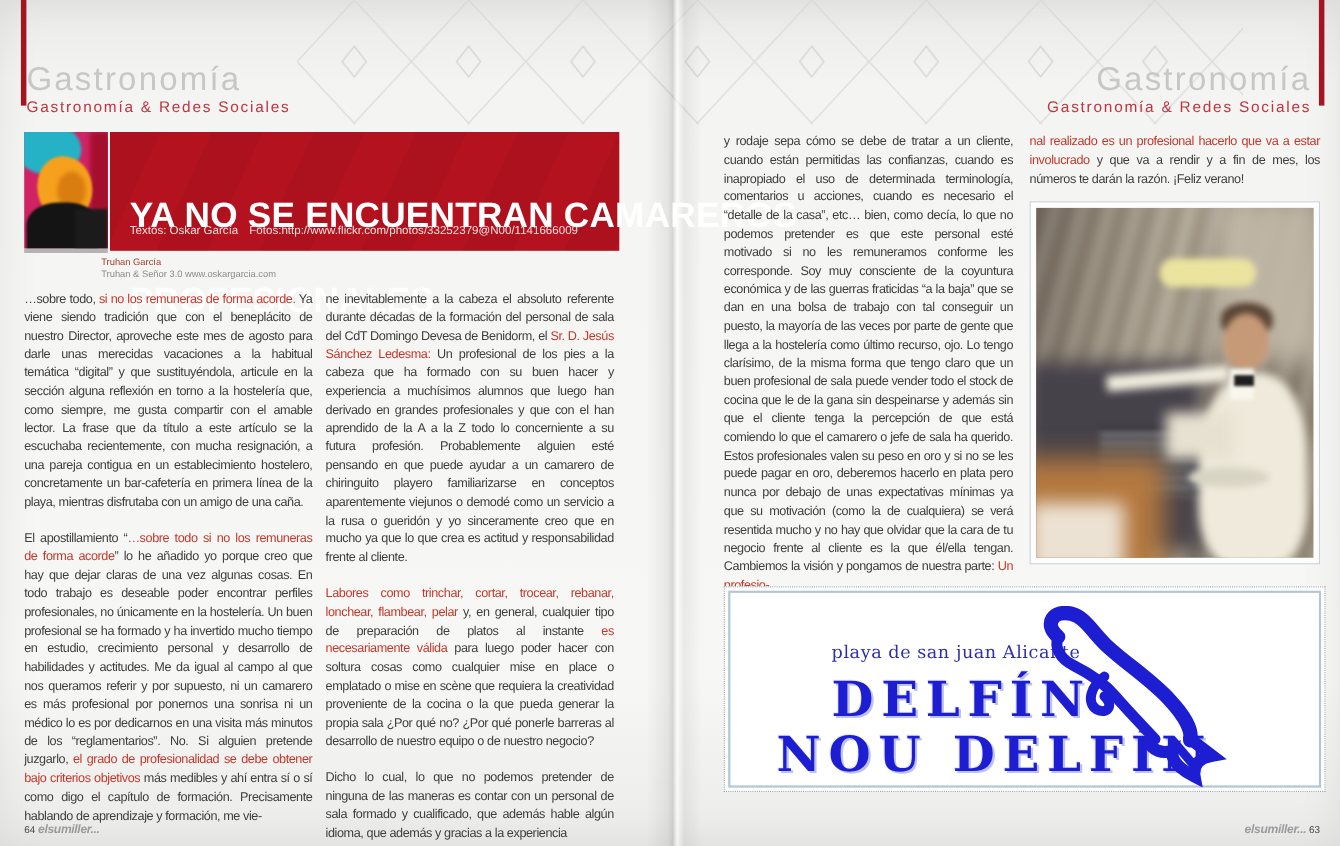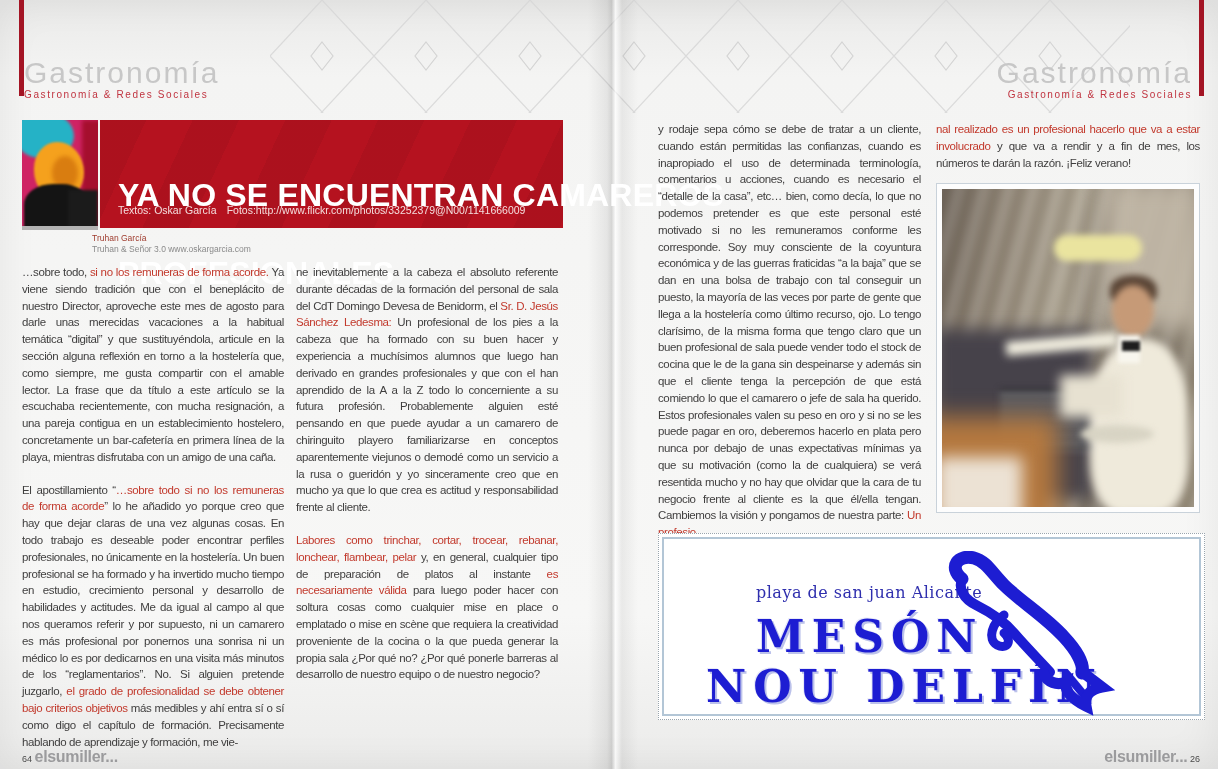--- a/index.html
+++ b/index.html
@@ -2,21 +2,21 @@
 <html><head>
 <meta charset="utf-8">
 <style>
   html,body{margin:0;padding:0;background:#e6e6e5;}
   .spread{position:relative;width:1218px;height:769px;overflow:hidden;
     background:linear-gradient(180deg,#eaeae9 0%,#f4f4f3 10%,#f7f7f6 80%,#ebebea 100%);
     font-family:"Liberation Sans",sans-serif;box-shadow:inset 0 0 40px rgba(0,0,0,.07);}
   
   .redbar{position:absolute;top:0;width:5px;height:96px;background:#a31424;}
   .sec-title{position:absolute;font-size:30px;font-weight:300;color:#c7c7c7;letter-spacing:2px;}
-  .sec-sub{position:absolute;font-size:10px;color:#c03440;letter-spacing:1.6px;}
+  .sec-sub{position:absolute;font-size:14px;color:#c03440;letter-spacing:1.6px;}
   
   .deco{position:absolute;left:270px;top:0;opacity:.85;}
   
   .fold{position:absolute;left:588px;top:0;width:50px;height:769px;
     background:linear-gradient(90deg,rgba(90,90,90,0) 0%,rgba(90,90,90,.10) 38%,rgba(70,70,70,.18) 47%,rgba(255,255,255,.65) 55%,rgba(110,110,110,.10) 68%,rgba(110,110,110,0) 100%);}
   
   .title-block{position:absolute;left:100px;top:120px;width:463px;height:108px;background:#b5121f;
     background-image:repeating-linear-gradient(115deg,rgba(0,0,0,.05) 0 42px,rgba(255,255,255,0) 42px 84px);}
   .title-line{color:#fff;font-weight:700;font-size:32px;line-height:33px;letter-spacing:.2px;white-space:nowrap;margin-top:45px;}
   .title-wrap{position:absolute;left:18px;top:14px;}
@@ -28,21 +28,21 @@
   .caption{position:absolute;left:92px;top:233px;font-size:8.5px;line-height:11px;}
   .caption .l1{color:#9e3a2c;}
   .caption .l2{color:#8a8a8a;}
   
   .col{position:absolute;width:262px;font-size:11.5px;line-height:16.8px;letter-spacing:-.38px;
     text-align:justify;color:#3f3e3e;}
   .col p{margin:0 0 16px 0;}
   .accent{color:#c2392c;}
   
   .footer{position:absolute;top:748px;font-size:9px;color:#4a4a4a;}
-  .brand{font-weight:700;color:#9b9b9d;font-size:16px;letter-spacing:-.3px;}
+  .brand{font-weight:700;color:#9b9b9d;font-size:11px;letter-spacing:-.3px;font-style:italic;}
   
   .photo-frame{position:absolute;left:936px;top:183px;width:252px;height:318px;background:#fdfdfd;
     border:1px solid #c9d2da;padding:5px;}
   .photo{position:relative;width:100%;height:100%;overflow:hidden;
     background:linear-gradient(100deg,#6e6459 0%,#968b7b 22%,#b3aa97 45%,#7e7569 70%,#9e9480 100%);}
   .photo div{position:absolute;}
   
   .ad{position:absolute;left:658px;top:533px;width:545px;height:185px;border:1px dotted #9aa5ad;background:#fff;}
   .ad-inner{position:absolute;left:3px;top:3px;right:3px;bottom:3px;border:2px solid #b3c6d6;background:#fff;}
   .ad-loc{position:absolute;left:92px;top:44px;font-family:"DejaVu Serif",serif;font-size:16px;color:#2f2fae;letter-spacing:.5px;}
@@ -102,20 +102,21 @@
     </div>
   </div>
 
   <div class="col" style="left:22px;top:264px;">
     <p><span>…sobre todo, </span><span class="accent">si no los remuneras de forma acorde.</span><span> Ya viene siendo tradición que con el beneplácito de nuestro Director, aproveche este mes de agosto para darle unas merecidas vacaciones a la habitual temática “digital” y que sustituyéndola, articule en la sección alguna reflexión en torno a la hostelería que, como siempre, me gusta compartir con el amable lector. La frase que da título a este artículo se la escuchaba recientemente, con mucha resignación, a una pareja contigua en un establecimiento hostelero, concretamente un bar-cafetería en primera línea de la playa, mientras disfrutaba con un amigo de una caña.</span></p>
     <p><span>El apostillamiento “</span><span class="accent">…sobre todo si no los remuneras de forma acorde</span><span>” lo he añadido yo porque creo que hay que dejar claras de una vez algunas cosas. En todo trabajo es deseable poder encontrar perfiles profesionales, no únicamente en la hostelería. Un buen profesional se ha formado y ha invertido mucho tiempo en estudio, crecimiento personal y desarrollo de habilidades y actitudes. Me da igual al campo al que nos queramos referir y por supuesto, ni un camarero es más profesional por ponernos una sonrisa ni un médico lo es por dedicarnos en una visita más minutos de los “reglamentarios”. No. Si alguien pretende juzgarlo, </span><span class="accent">el grado de profesionalidad se debe obtener bajo criterios objetivos</span><span> más medibles y ahí entra sí o sí como digo el capítulo de formación. Precisamente hablando de aprendizaje y formación, me vie-</span></p>
   </div>
   <div class="col" style="left:296px;top:264px;">
     <p><span>ne inevitablemente a la cabeza el absoluto referente durante décadas de la formación del personal de sala del CdT Domingo Devesa de Benidorm, el </span><span class="accent">Sr. D. Jesús Sánchez Ledesma:</span><span> Un profesional de los pies a la cabeza que ha formado con su buen hacer y experiencia a muchísimos alumnos que luego han derivado en grandes profesionales y que con el han aprendido de la A a la Z todo lo concerniente a su futura profesión. Probablemente alguien esté pensando en que puede ayudar a un camarero de chiringuito playero familiarizarse en conceptos aparentemente viejunos o demodé como un servicio a la rusa o gueridón y yo sinceramente creo que en mucho ya que lo que crea es actitud y responsabilidad frente al cliente.</span></p>
     <p><span class="accent">Labores como trinchar, cortar, trocear, rebanar, lonchear, flambear, pelar</span><span> y, en general, cualquier tipo de preparación de platos al instante </span><span class="accent">es necesariamente válida</span><span> para luego poder hacer con soltura cosas como cualquier mise en place o emplatado o mise en scène que requiera la creatividad proveniente de la cocina o la que pueda generar la propia sala ¿Por qué no? ¿Por qué ponerle barreras al desarrollo de nuestro equipo o de nuestro negocio?</span></p>
+    <p><span>Dicho lo cual, lo que no podemos pretender de ninguna de las maneras es contar con un personal de sala formado y cualificado, que además hable algún idioma, que además y gracias a la experiencia</span></p>
   </div>
   <div class="col" style="left:658px;top:121px;width:263px;">
     <p><span>y rodaje sepa cómo se debe de tratar a un cliente, cuando están permitidas las confianzas, cuando es inapropiado el uso de determinada terminología, comentarios u acciones, cuando es necesario el “detalle de la casa”, etc… bien, como decía, lo que no podemos pretender es que este personal esté motivado si no les remuneramos conforme les corresponde. Soy muy consciente de la coyuntura económica y de las guerras fraticidas “a la baja” que se dan en una bolsa de trabajo con tal conseguir un puesto, la mayoría de las veces por parte de gente que llega a la hostelería como último recurso, ojo. Lo tengo clarísimo, de la misma forma que tengo claro que un buen profesional de sala puede vender todo el stock de cocina que le de la gana sin despeinarse y además sin que el cliente tenga la percepción de que está comiendo lo que el camarero o jefe de sala ha querido. Estos profesionales valen su peso en oro y si no se les puede pagar en oro, deberemos hacerlo en plata pero nunca por debajo de unas expectativas mínimas ya que su motivación (como la de cualquiera) se verá resentida mucho y no hay que olvidar que la cara de tu negocio frente al cliente es la que él/ella tengan. Cambiemos la visión y pongamos de nuestra parte: </span><span class="accent">Un profesio-</span></p>
   </div>
   <div class="col" style="left:936px;top:121px;width:264px;">
     <p><span class="accent">nal realizado es un profesional hacerlo que va a estar involucrado</span><span> y que va a rendir y a fin de mes, los números te darán la razón. ¡Feliz verano!</span></p>
   </div>
 
   <div class="photo-frame">
     <div class="photo">
@@ -133,35 +134,35 @@
       <div style="left:170px;top:96px;width:42px;height:52px;background:#c69a77;border-radius:50%;filter:blur(3px);"></div>
       <div style="left:176px;top:146px;width:22px;height:28px;background:#f8f6ee;filter:blur(2px);"></div>
       <div style="left:180px;top:152px;width:18px;height:10px;background:#1e1e1e;filter:blur(1.5px);"></div>
       <div style="left:138px;top:236px;width:74px;height:18px;background:#d8d4c4;border-radius:50%;filter:blur(3px);"></div>
     </div>
   </div>
 
   <div class="ad">
     <div class="ad-inner">
       <div class="ad-loc">playa de san juan Alicante</div>
-      <div class="ad-name ad-n1">MESÓN</div>
+      <div class="ad-name ad-n1">DELFÍN</div>
       <div class="ad-name ad-n2">NOU DELFÍN</div>
       <svg class="dolphin" width="190" height="166" viewBox="0 0 190 166">
         <g fill="none" stroke="#1d1dd2" stroke-linecap="round">
           <path d="M30 28 C16 16 26 3 42 7 C54 10 60 22 72 34 C88 50 114 66 132 86 C146 101 152 114 150 122" stroke-width="13"></path>
           <path d="M30 28 C26 38 32 48 44 54 C60 62 72 70 82 82 C94 96 108 110 118 121" stroke-width="10"></path>
           <path d="M72 64 C60 72 55 88 65 94 C75 99 81 90 72 82" stroke-width="9"></path>
           <path d="M149 120 L170 136 C159 138 152 144 154 155 C142 149 132 141 134 131 C125 135 115 131 112 123" stroke-width="11"></path>
         </g>
       </svg>
     </div>
   </div>
 
   <div class="footer" style="left:22px;">
     <span>64</span>
     <span class="brand">elsumiller...</span>
   </div>
   <div class="footer" style="right:18px;">
     <span class="brand">elsumiller...</span>
-    <span>26</span>
+    <span>63</span>
   </div>
 
 </div>
 
 </body></html>

